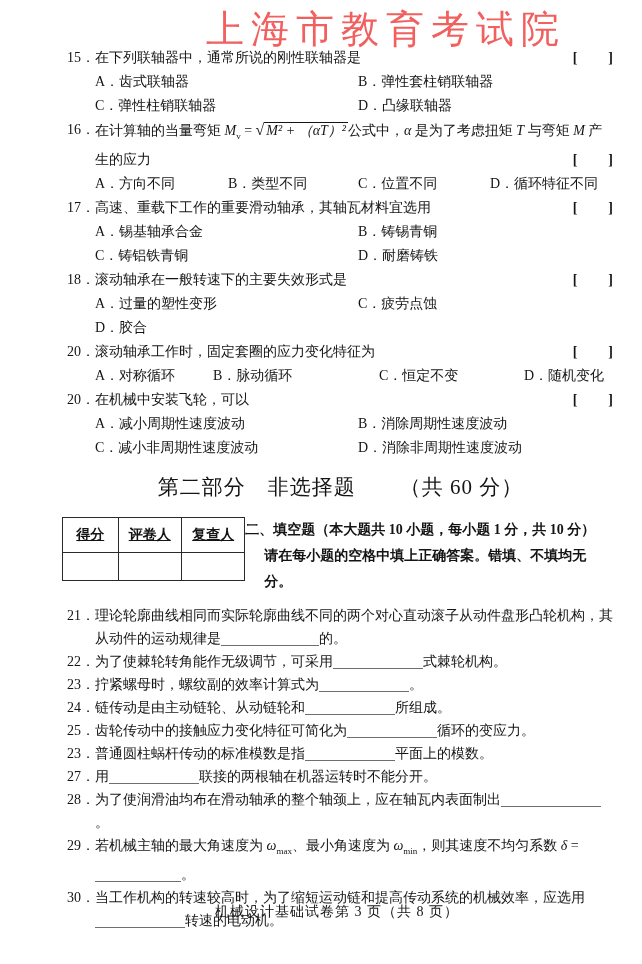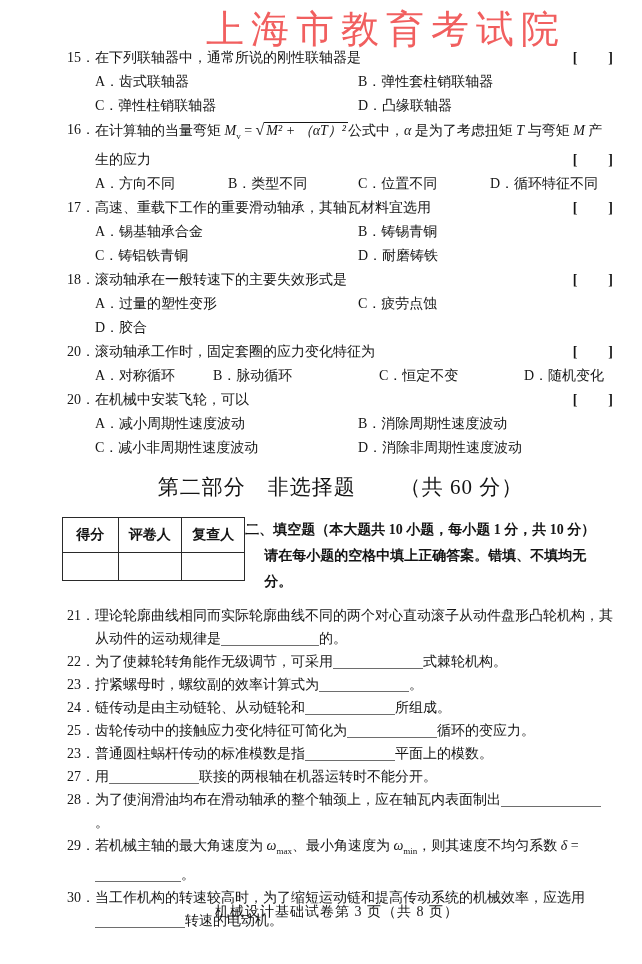--- a/index.html
+++ b/index.html
@@ -31,21 +31,21 @@
   .var { font-style:italic; font-family:"Liberation Serif",serif; }
   sub { font-size:9px; }
   .rsign { font-size:16px; }
   .radicand { border-top:1.2px solid #141414; padding:0 2px; font-style:italic; }
 
   
   .section-title { margin-top:12px; text-align:center; font-size:21px; font-weight:normal; letter-spacing:1px; line-height:30px; }
   .score-row { display:flex; margin-top:15px; align-items:flex-start; }
   table.score { border-collapse:collapse; margin-left:-5px; }
   table.score th, table.score td { border:1.5px solid #2a2a2a; text-align:center; font-size:14px; font-weight:600; }
-  table.score th { width:56px; height:31px; padding:8px 4px; }
+  table.score th { width:56px; height:31px; padding:8px 4px;text-decoration:underline; }
   table.score th.w2 { width:64px; } table.score th.w3 { width:64px; }
   table.score td { height:28px; }
   .instr { width:372px; font-weight:bold; line-height:26px; }
   .instr .l1 { white-space:nowrap; }
   .instr .rest { padding-left:19px; width:352px; }
 
   
   .fill-block { margin-top:9px; }
   .fq { position:relative; padding-left:28px; line-height:23px; }
   .blank { display:inline-block; width:90px; border-bottom:1.4px solid #6e6e6e; height:14px; vertical-align:-3px; }

